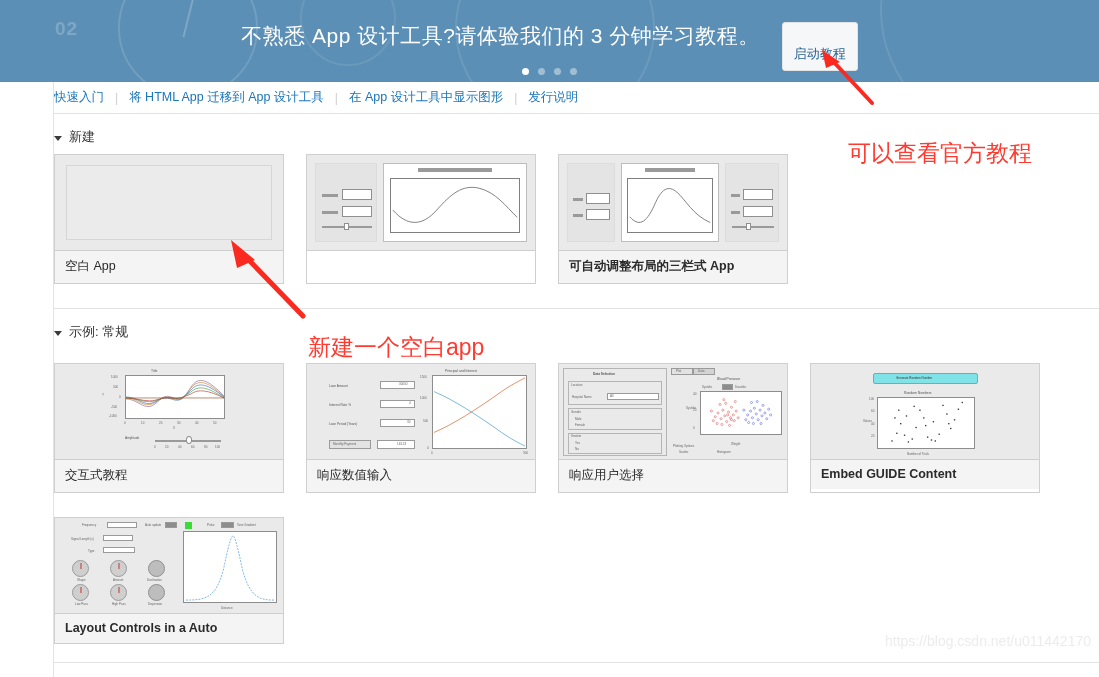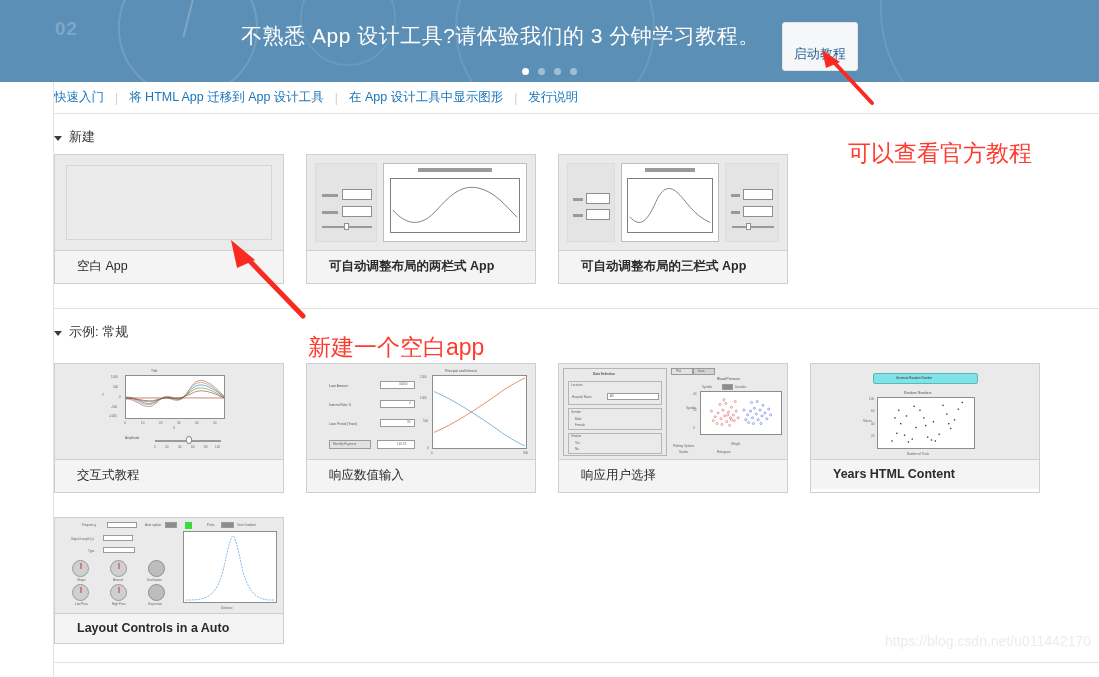--- a/index.html
+++ b/index.html
@@ -116,21 +116,21 @@
     display:flex; flex-direction:column;
   }
   .card-thumb {
     height:96px;
     background:#eaeaea;
     border-bottom:1px solid #cfcfcf;
     position:relative;
     overflow:hidden;
   }
   .card-label {
-    padding:7px 22px 8px;
+    padding:7px 10px 8px;
     font-size:12.5px;
     color:#2b2b2b;
     background:#f4f4f4;
     white-space:nowrap;
     overflow:hidden;
   }
   .card-label.bold { font-weight:bold; }
 
   
   .blank-inner {
@@ -264,21 +264,20 @@
           <div class="tmpl-main">
             <div class="titlebar"></div>
             <div class="axesbox" style="left:6px; top:14px; right:6px; bottom:8px;">
               <svg width="100%" height="100%" viewBox="0 0 140 58" preserveAspectRatio="none">
                 <path d="M2,34 C18,52 34,52 50,34 C66,16 78,6 96,10 C114,14 126,30 138,42" fill="none" stroke="#777" stroke-width="1"></path>
               </svg>
             </div>
           </div>
         </div>
       </div>
-      <div class="card-label bold">可自动调整布局的两栏式 App</div>
     </div>
 
     <div class="card">
       <div class="card-thumb">
         <div class="tmpl">
           <div class="tmpl-panel" style="width:48px;">
             <div class="lbl" style="left:5px; top:34px; width:10px;"></div>
             <div class="fld" style="left:18px; top:29px; width:24px;"></div>
             <div class="lbl" style="left:5px; top:50px; width:10px;"></div>
             <div class="fld" style="left:18px; top:45px; width:24px;"></div>
@@ -531,21 +530,21 @@
             </svg>
           </div>
           <div class="ex-axlabel" style="left:58px; top:33px;">100</div>
           <div class="ex-axlabel" style="left:60px; top:45px;">60</div>
           <div class="ex-axlabel" style="left:60px; top:58px;">40</div>
           <div class="ex-axlabel" style="left:60px; top:70px;">20</div>
           <div class="ex-axlabel" style="left:52px; top:55px;">Values</div>
           <div class="ex-axlabel" style="left:96px; top:88px;">Number of Trials</div>
         </div>
       </div>
-      <div class="card-label bold">Years HTML Content</div>
+      <div class="card-label bold">Embed GUIDE Content</div>
     </div>
   </div>
 
   <div class="cards" style="padding-bottom:18px;">
 
     <div class="card">
       <div class="card-thumb">
         <div class="ex">
           <div class="ex-axlabel" style="left:27px; top:5px;">Frequency</div>
           <div class="ex-fld" style="left:52px; top:4px; width:30px; height:6px;"></div>

